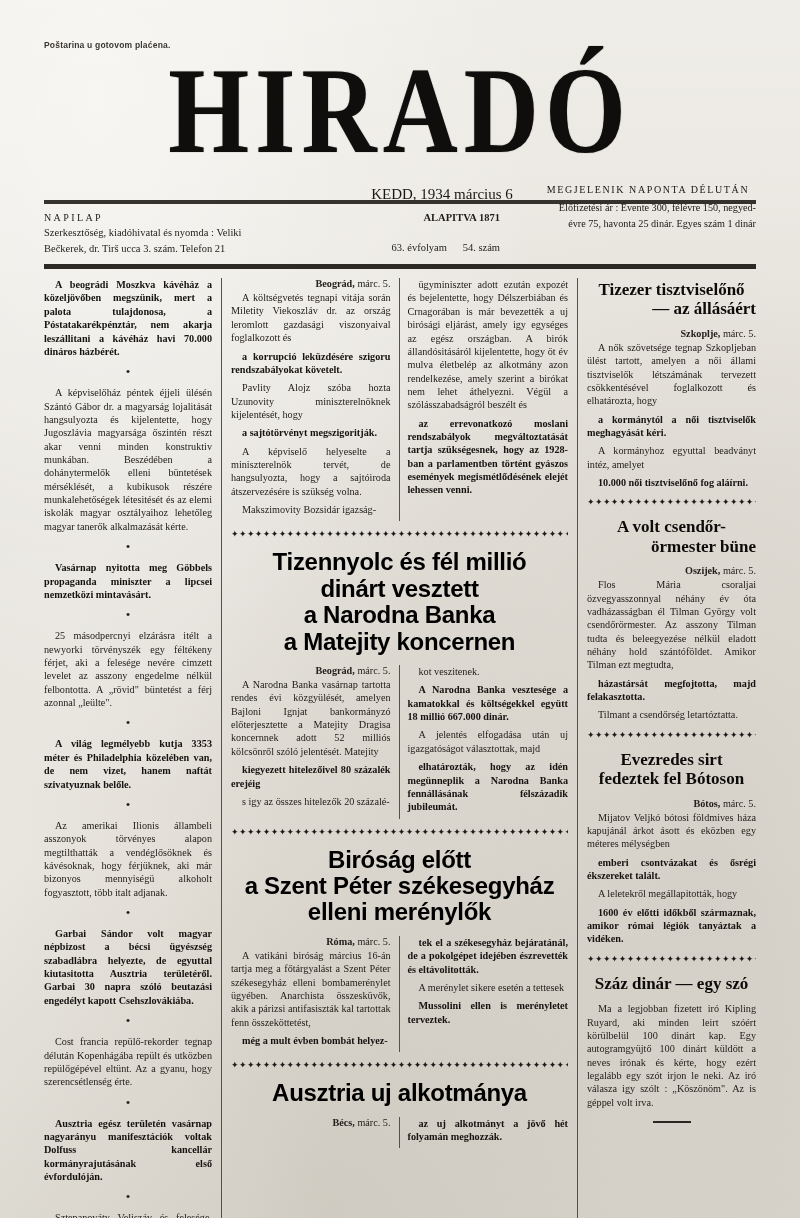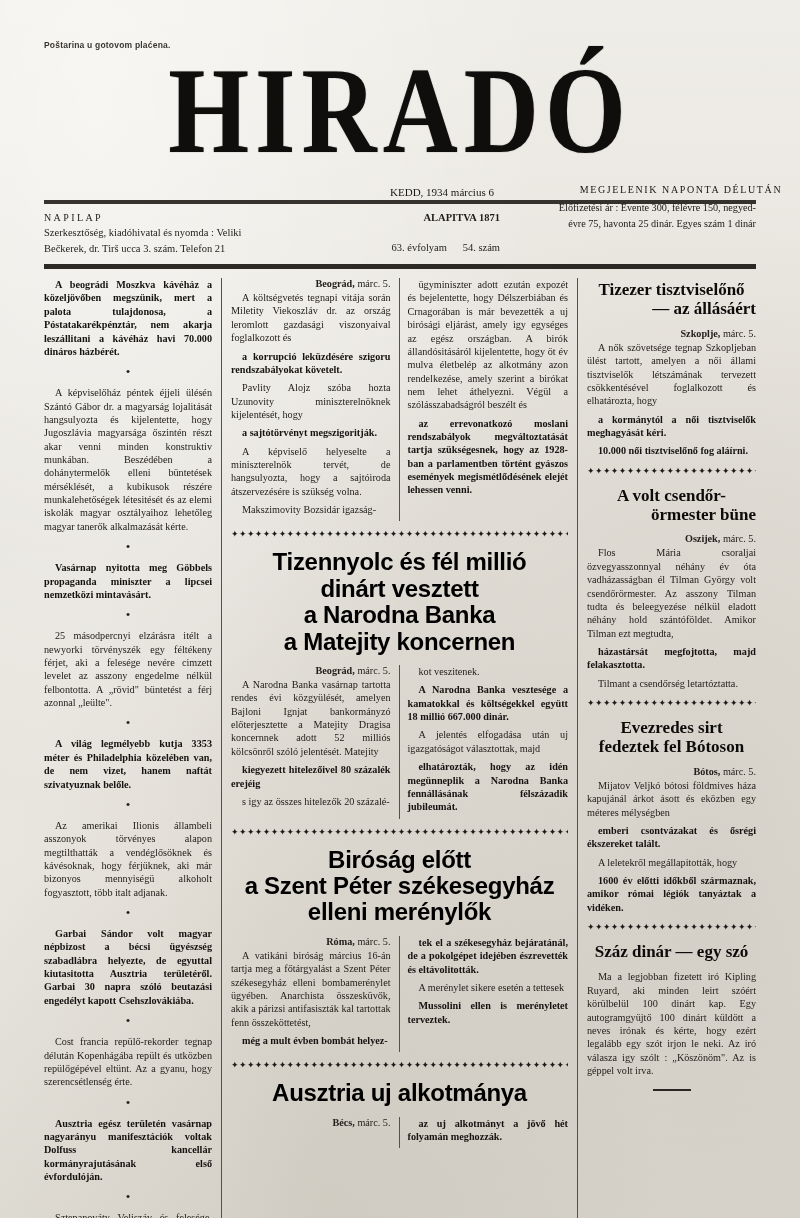--- a/index.html
+++ b/index.html
@@ -183,22 +183,22 @@
         <span>63. évfolyam</span>
         &nbsp;&nbsp;&nbsp;&nbsp;
         <span>54. szám</span>
       </div>
     </div>
     <div class="col-c">
       <div style="text-align:center;width:100%"></div>
     </div>
   </div>
 
-  <div style="position:absolute;left:352px;top:186px;width:180px;text-align:center;font-size:11px;">KEDD,  1934  március  6</div>
-  <div style="position:absolute;left:540px;top:184px;width:216px;text-align:center;font-size:10px;letter-spacing:1.6px;margin-left:33px;">MEGJELENIK NAPONTA DÉLUTÁN</div>
+  <div style="position:absolute;left:352px;top:186px;width:180px;text-align:center;font-size:15px;">KEDD,  1934  március  6</div>
+  <div style="position:absolute;left:540px;top:184px;width:216px;text-align:center;font-size:10px;letter-spacing:1.6px;">MEGJELENIK NAPONTA DÉLUTÁN</div>
   <div style="position:absolute;left:540px;top:200px;width:216px;text-align:right;font-size:10.2px;line-height:1.5;">Előfizetési ár : Évente 300, félévre 150, negyed-</div>
   <div style="position:absolute;left:540px;top:216px;width:216px;text-align:right;font-size:10.2px;line-height:1.5;">évre 75, havonta 25 dinár. Egyes szám 1 dinár</div>
 
   <div class="rule-thick2"></div>
 
   <div class="content">
 
     <div class="col col1">
       <div id="briefs-host">
           <p class="txt ind bold-para">A beográdi Moszkva kávéház a közeljövőben megszünik, mert a palota tulajdonosa, a Póstatakarékpénztár, nem akarja leszállitani a kávéház havi 70.000 dináros házbérét.</p>
@@ -331,20 +331,21 @@
         <span>Tizezer tisztviselőnő</span>
         <span class="r">— az állásáért</span>
       </div>
       <div class="dateline">
         <b>Szkoplje,</b>
         <span>márc. 5.</span>
       </div>
       <div>
           <p class="txt ind">A nők szövetsége tegnap Szkopljeban ülést tartott, amelyen a női állami tisztviselők létszámának tervezett csökkentésével foglalkozott és elhatározta, hogy</p>
           <p class="txt ind bold-para">a kormánytól a női tisztviselők meghagyását kéri.</p>
+          <p class="txt ind">A kormányhoz egyuttal beadványt intéz, amelyet</p>
           <p class="txt ind bold-para">10.000 női tisztviselőnő fog aláírni.</p>
         </div>
       <div class="dotline">✦✦✦✦✦✦✦✦✦✦✦✦✦✦✦✦✦✦✦✦✦✦✦✦✦✦✦✦✦✦✦✦✦✦✦✦✦✦✦✦✦✦✦✦✦✦✦✦✦✦✦✦✦✦✦✦✦✦✦✦✦✦✦✦✦✦✦✦✦✦✦✦</div>
 
       <div class="hl-right">
         <span>A volt csendőr-</span>
         <span class="r">örmester büne</span>
       </div>
       <div class="dateline">
         <b>Oszijek,</b>

